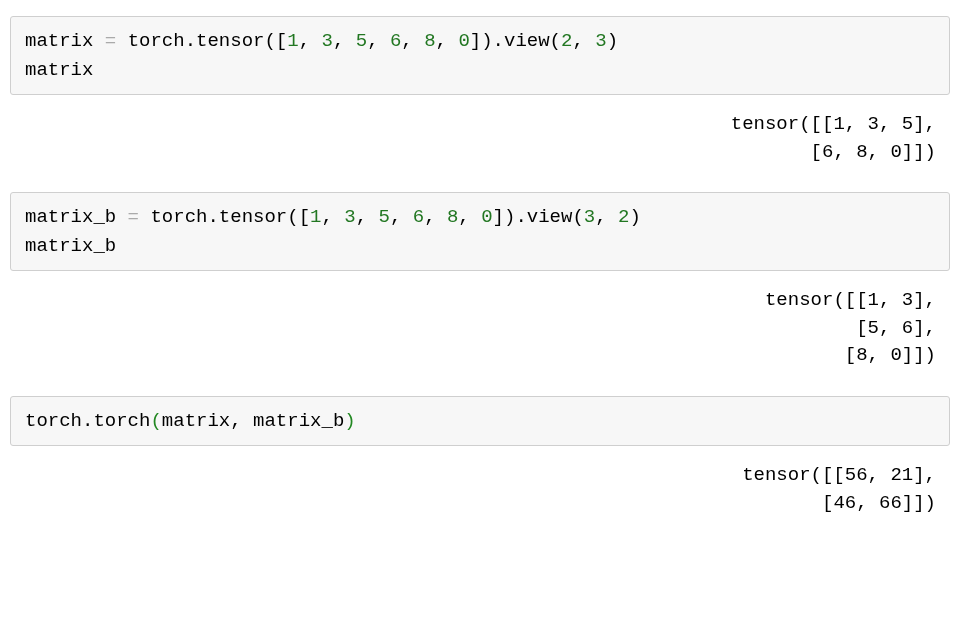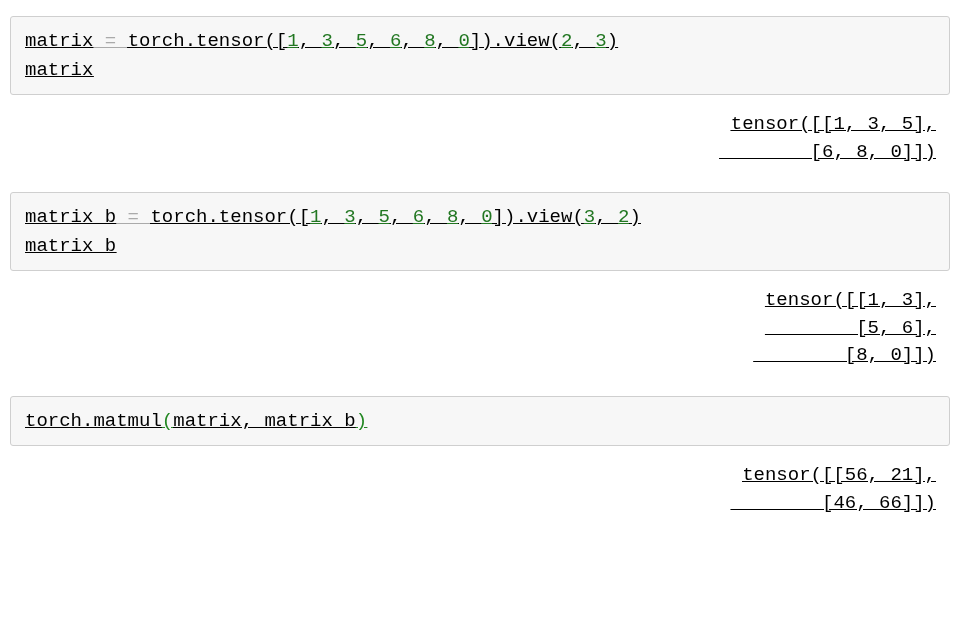--- a/index.html
+++ b/index.html
@@ -1,15 +1,15 @@
 <!DOCTYPE html>
 <html><head>
   <meta charset="utf-8">
   <style>
-    * { margin: 0; padding: 0; box-sizing: border-box; text-decoration: underline; }
+    * { margin: 0; padding: 0; box-sizing: border-box; }
     body {
       font-family: Menlo, Monaco, Consolas, "Courier New", monospace;
       font-size: 19px;
       background: #fff;
       padding: 10px 0;
       width: 960px;
       color: #000;
     }
     .code-cell {
       background: #f7f7f7;
@@ -42,16 +42,16 @@
 <div class="output-cell">tensor([[1, 3, 5],
         [6, 8, 0]])</div>
 
 <div class="code-cell"><span><span class="s-bold">matrix_b</span><span class="s-op"> = </span><span class="s-bold">torch.tensor([</span><span class="s-num">1</span><span>, </span><span class="s-num">3</span><span>, </span><span class="s-num">5</span><span>, </span><span class="s-num">6</span><span>, </span><span class="s-num">8</span><span>, </span><span class="s-num">0</span><span class="s-bold">]).view(</span><span class="s-num">3</span><span>, </span><span class="s-num">2</span><span class="s-bold">)</span></span>
 <span class="s-bold">matrix_b</span></div>
 
 <div class="output-cell">tensor([[1, 3],
         [5, 6],
         [8, 0]])</div>
 
-<div class="code-cell"><span class="s-bold">torch.matmul</span><span style="color:#228822">(</span><span class="s-bold">matrix</span><span>, </span><span class="s-bold">matrix_b</span><span style="color:#228822">)</span></div>
+<div class="code-cell"><span class="s-bold">torch.torch</span><span style="color:#228822">(</span><span class="s-bold">matrix</span><span>, </span><span class="s-bold">matrix_b</span><span style="color:#228822">)</span></div>
 
 <div class="output-cell">tensor([[56, 21],
         [46, 66]])</div>
 
 </body></html>

